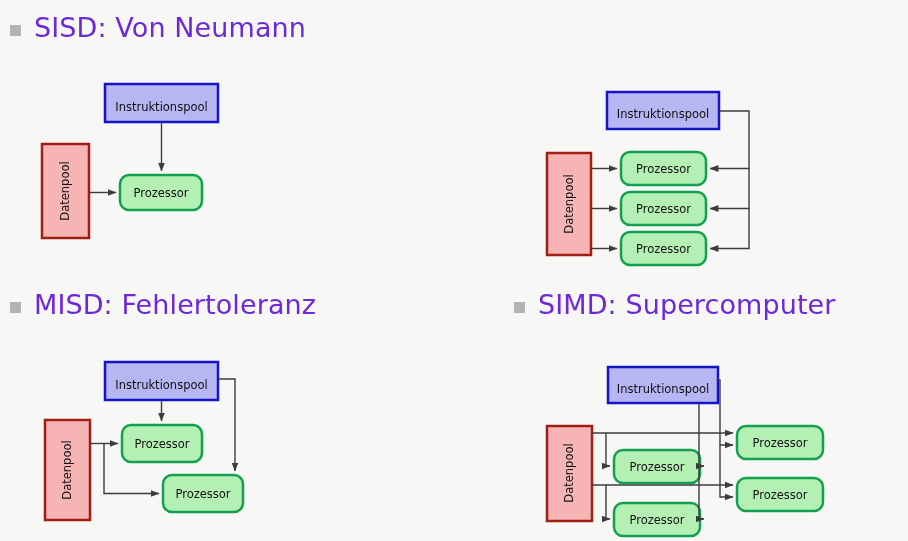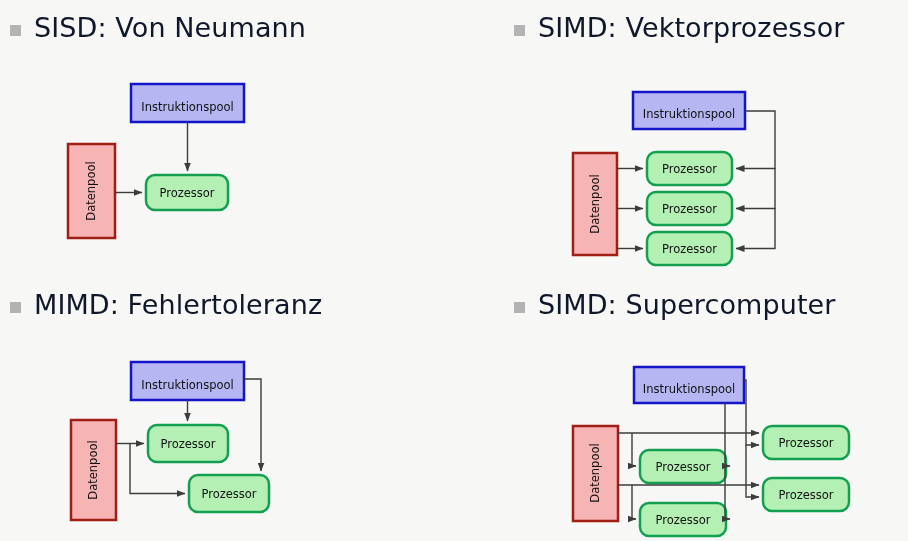--- a/index.html
+++ b/index.html
@@ -48,29 +48,28 @@
     background: #b3b3b3;
     display: inline-block;
     flex: 0 0 auto;
     position: relative;
     top: 3px;
   }
   .headline-text {
     font-family: "DejaVu Sans", sans-serif;
     font-size: 27px;
     font-weight: 400;
-    color: #0f172a;
+    color: #6d28d9;
     letter-spacing: 0.1px;
     line-height: 1;
   }
   .diagram {
     position: absolute;
     left: 0;
     top: 56px;
-    margin-left: 26px;
   }
   svg { display: block; }
   .lbl {
     font-family: "DejaVu Sans", sans-serif;
     font-size: 11.5px;
     fill: #111111;
   }
   .lbl-v {
     font-family: "DejaVu Sans", sans-serif;
     font-size: 11.5px;
@@ -110,24 +109,20 @@
           <text class="lbl" x="161" y="137" text-anchor="middle" dominant-baseline="middle">Prozessor</text>
         </g>
 
         <path d="M161.5,66 L161.5,115" stroke="#3c3c3c" stroke-width="1.4" fill="none" marker-end="url(#ah1)"></path>
         <path d="M89,136.5 L116,136.5" stroke="#3c3c3c" stroke-width="1.4" fill="none" marker-end="url(#ah1)"></path>
       </svg>
     </div>
   </div>
 
   <div class="quadrant q-tr">
-    <div class="headline">
-      <span class="bullet-square"></span>
-      <span class="headline-text">SIMD: Vektorprozessor</span>
-    </div>
     <div class="diagram">
       <svg width="454" height="214" viewBox="0 0 454 214">
         <defs>
           <marker id="ah2" markerWidth="9" markerHeight="7" refX="8.5" refY="3.5" orient="auto" markerUnits="userSpaceOnUse">
             <path d="M0,0 L9,3.5 L0,7 z" fill="#3c3c3c"></path>
           </marker>
         </defs>
 
         <g>
           <rect x="153" y="36" width="112" height="37" fill="#b6b6f2" stroke="#1414c8" stroke-width="2.5"></rect>
@@ -159,21 +154,21 @@
         <path d="M265,55 L295,55 L295,112.5 L256,112.5" stroke="#3c3c3c" stroke-width="1.4" fill="none" marker-end="url(#ah2)"></path>
         <path d="M295,112.5 L295,152.5 L256,152.5" stroke="#3c3c3c" stroke-width="1.4" fill="none" marker-end="url(#ah2)"></path>
         <path d="M295,152.5 L295,192.5 L256,192.5" stroke="#3c3c3c" stroke-width="1.4" fill="none" marker-end="url(#ah2)"></path>
       </svg>
     </div>
   </div>
 
   <div class="quadrant q-bl">
     <div class="headline">
       <span class="bullet-square"></span>
-      <span class="headline-text">MIMD: Fehlertoleranz</span>
+      <span class="headline-text">MISD: Fehlertoleranz</span>
     </div>
     <div class="diagram">
       <svg width="454" height="214" viewBox="0 0 454 214">
         <defs>
           <marker id="ah3" markerWidth="9" markerHeight="7" refX="8.5" refY="3.5" orient="auto" markerUnits="userSpaceOnUse">
             <path d="M0,0 L9,3.5 L0,7 z" fill="#3c3c3c"></path>
           </marker>
         </defs>
 
         <g>

